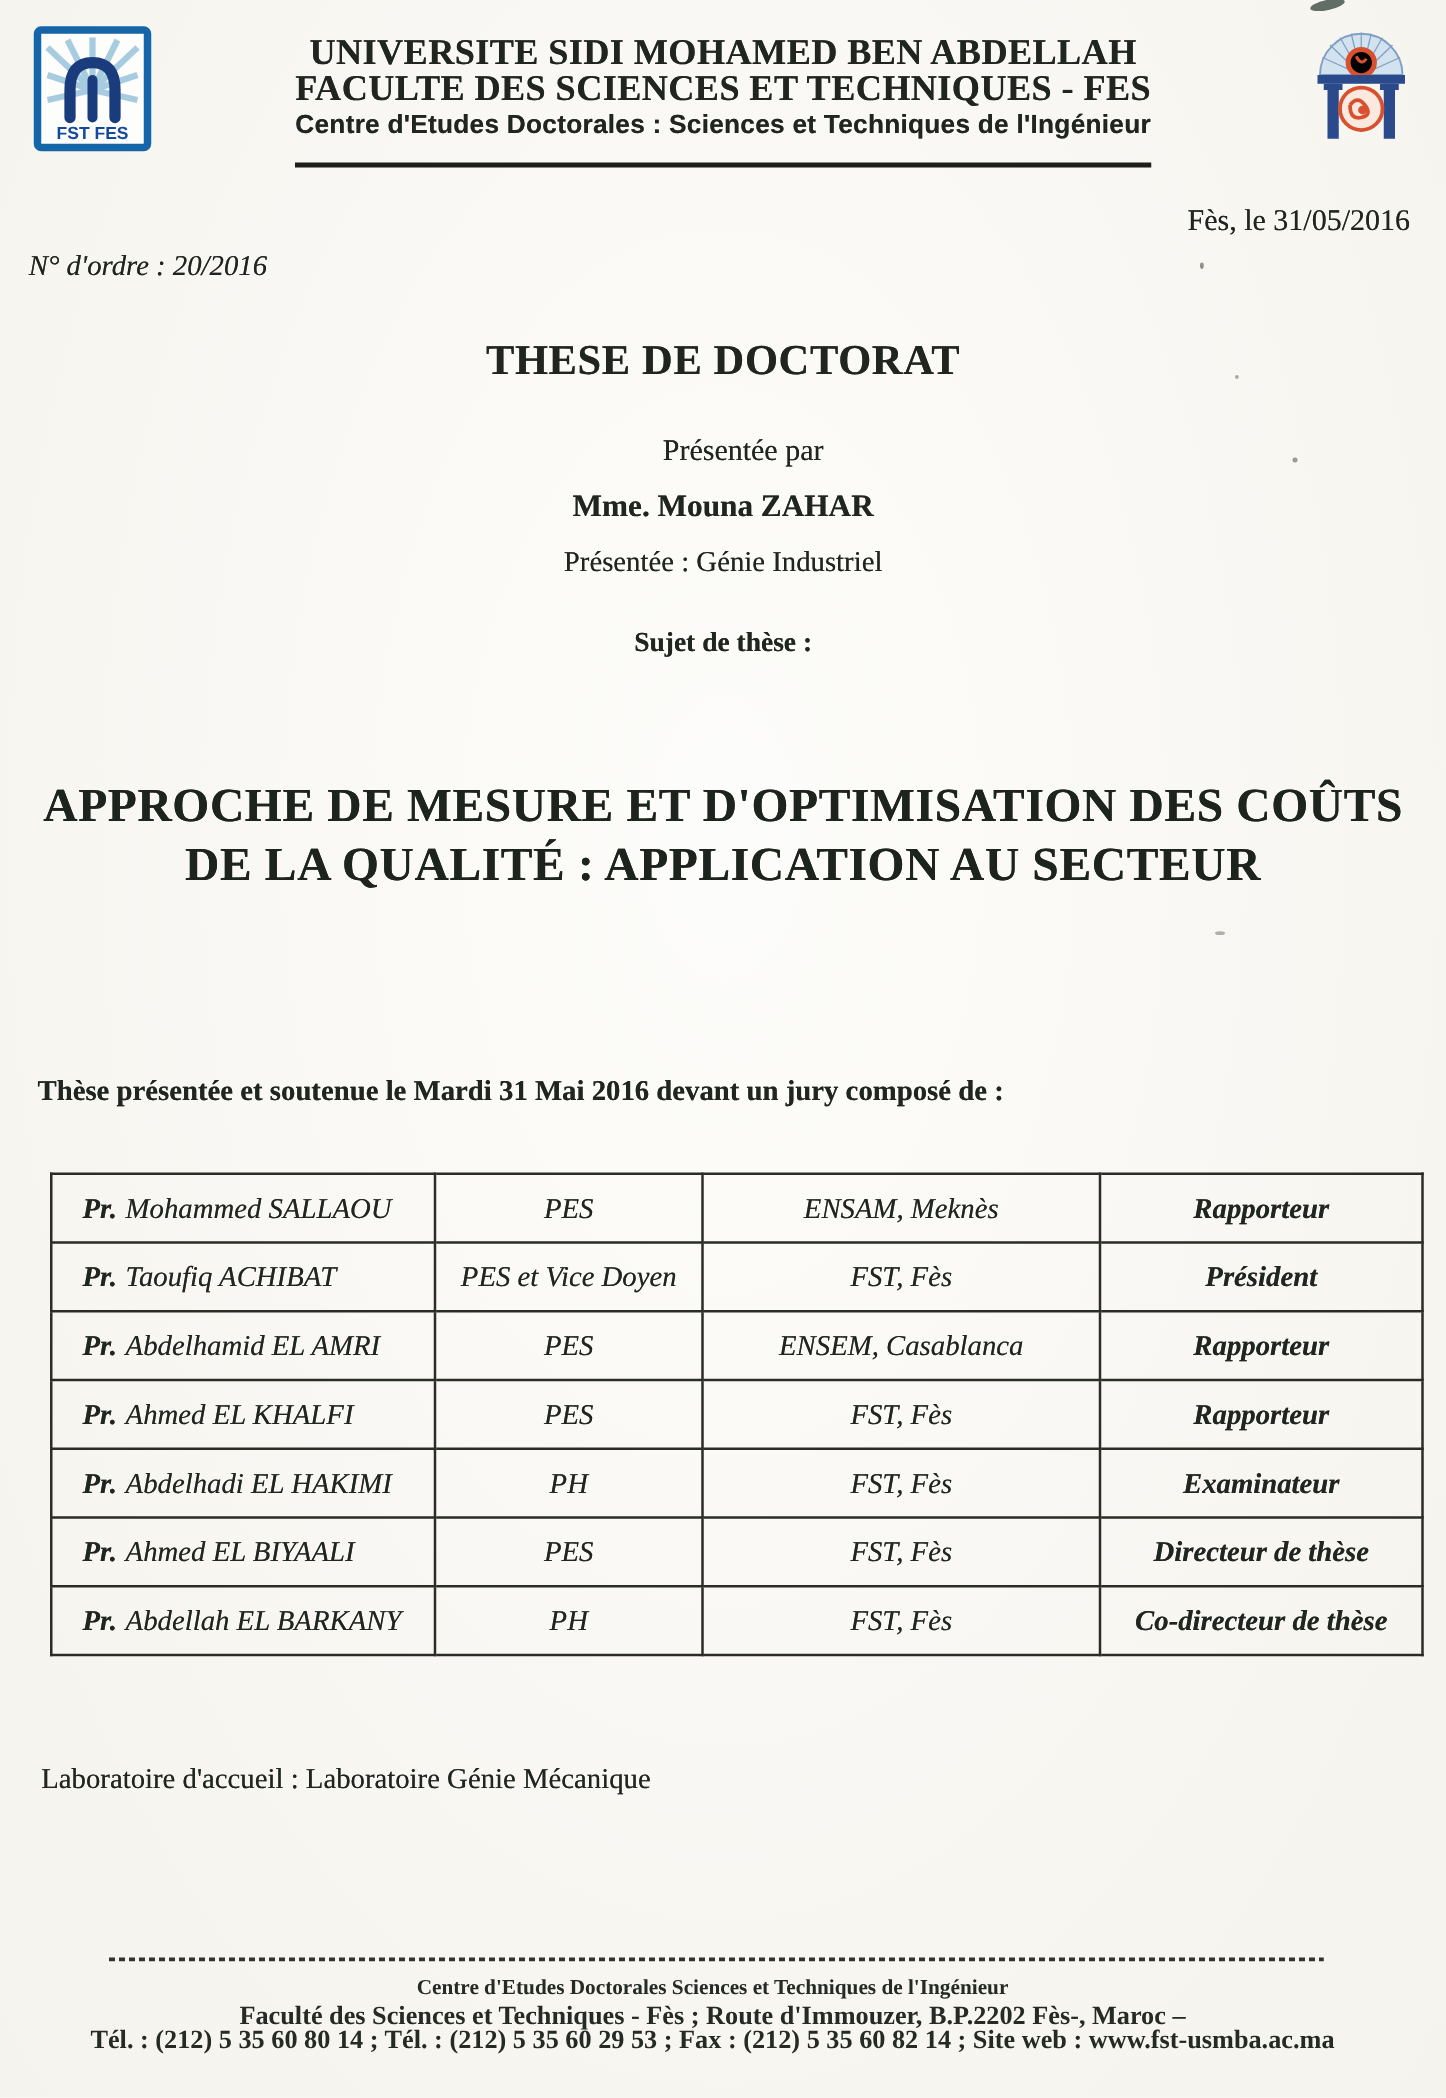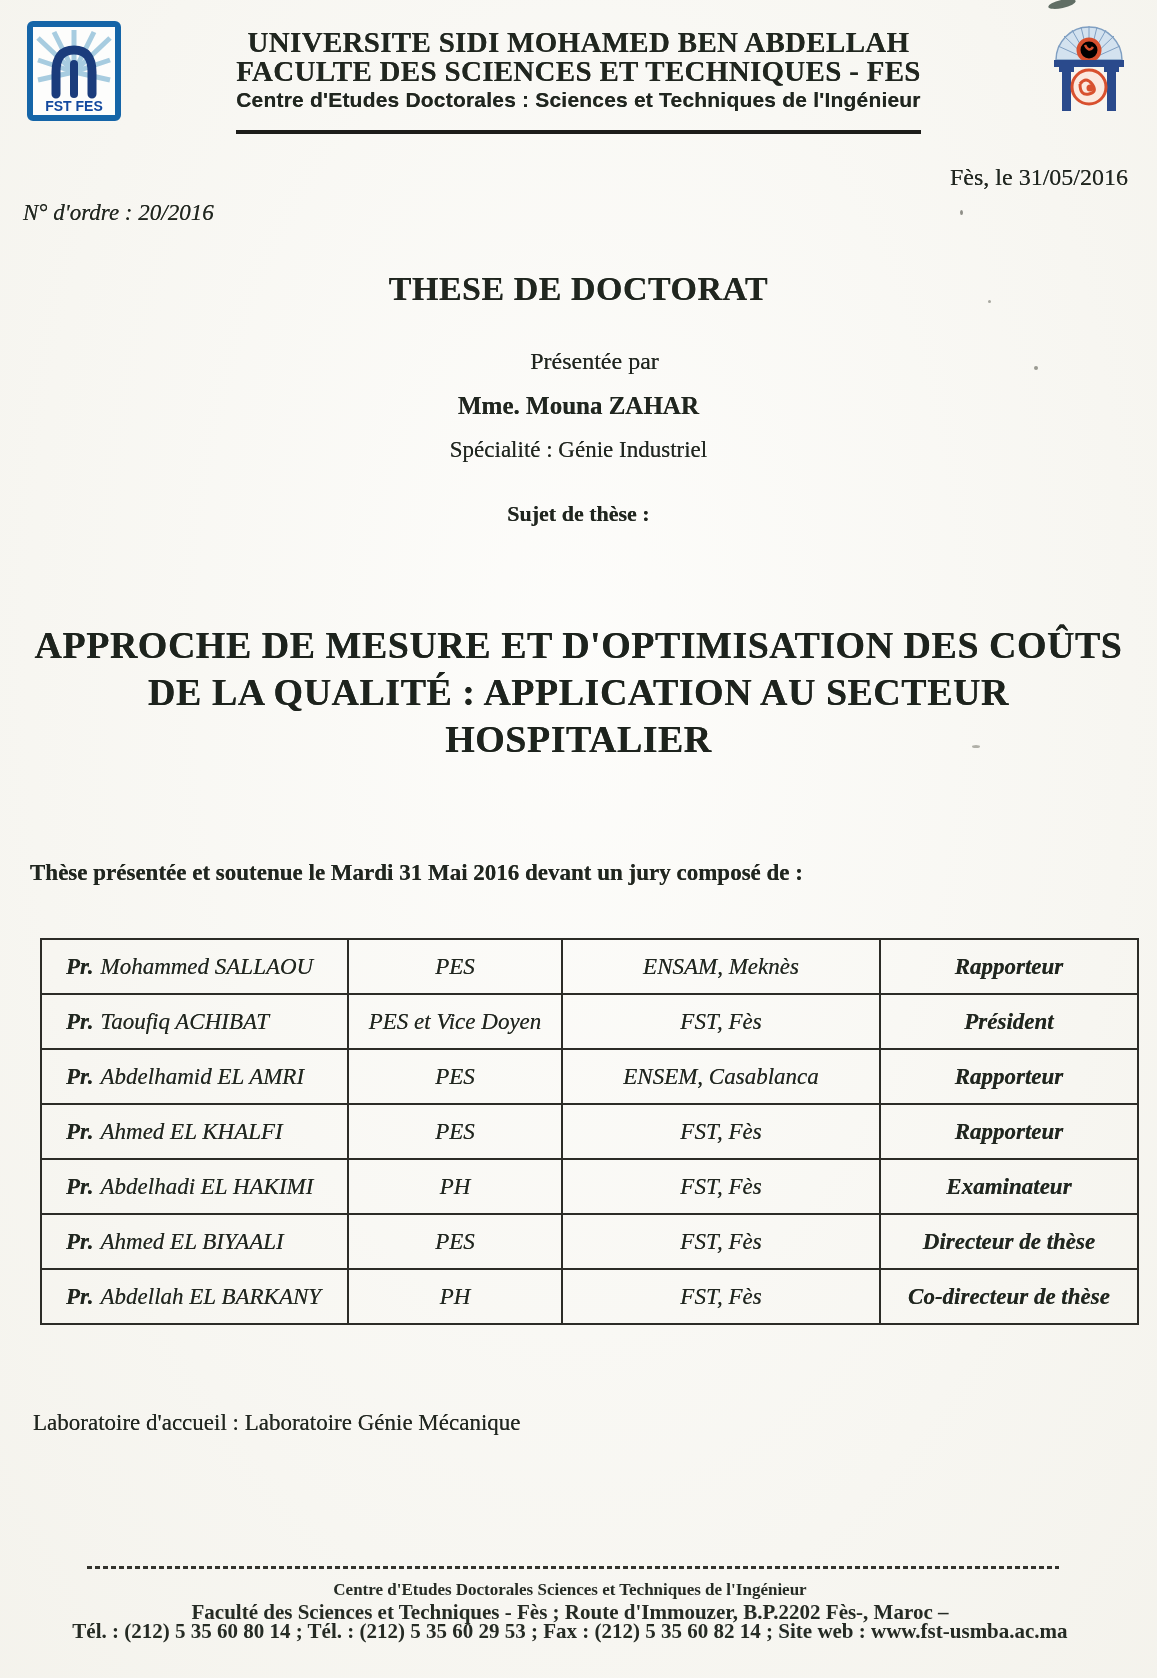--- a/index.html
+++ b/index.html
@@ -137,27 +137,26 @@
   <div class="abs ctr hdr-center ink" style="top:88px;">
     <span class="underlined">Centre d'Etudes Doctorales : Sciences et Techniques de l'Ingénieur</span>
   </div>
 
   <div class="abs ink date-line" style="top:164px;right:29px;">Fès, le 31/05/2016</div>
   <div class="abs ink order-line" style="top:200px;left:23px;">N° d'ordre : 20/2016</div>
 
   <div class="abs ctr ink doc-type" style="top:270px;">THESE DE DOCTORAT</div>
   <div class="abs ctr ink presented" style="top:348px;margin-left:16px;">Présentée par</div>
   <div class="abs ctr ink author" style="top:392px;">Mme. Mouna ZAHAR</div>
-  <div class="abs ctr ink specialty" style="top:437px;">Spécialité : Génie Industriel</div>
+  <div class="abs ctr ink specialty" style="top:437px;">Présentée : Génie Industriel</div>
   <div class="abs ctr ink subject" style="top:501px;">Sujet de thèse :</div>
 
   <div class="abs ctr main-title" style="top:622px;">
     <div>APPROCHE DE MESURE ET D'OPTIMISATION DES COÛTS</div>
     <div>DE LA QUALITÉ : APPLICATION AU SECTEUR</div>
-    <div>HOSPITALIER</div>
   </div>
 
   <div class="abs ink jury-intro" style="top:860px;left:30px;">Thèse présentée et soutenue le Mardi 31 Mai 2016 devant un jury composé de :</div>
 
   <table class="jury abs" style="top:938px;left:40px;">
     <colgroup>
         <col style="width:307px">
         <col style="width:214px">
         <col style="width:318px">
         <col style="width:258px">

